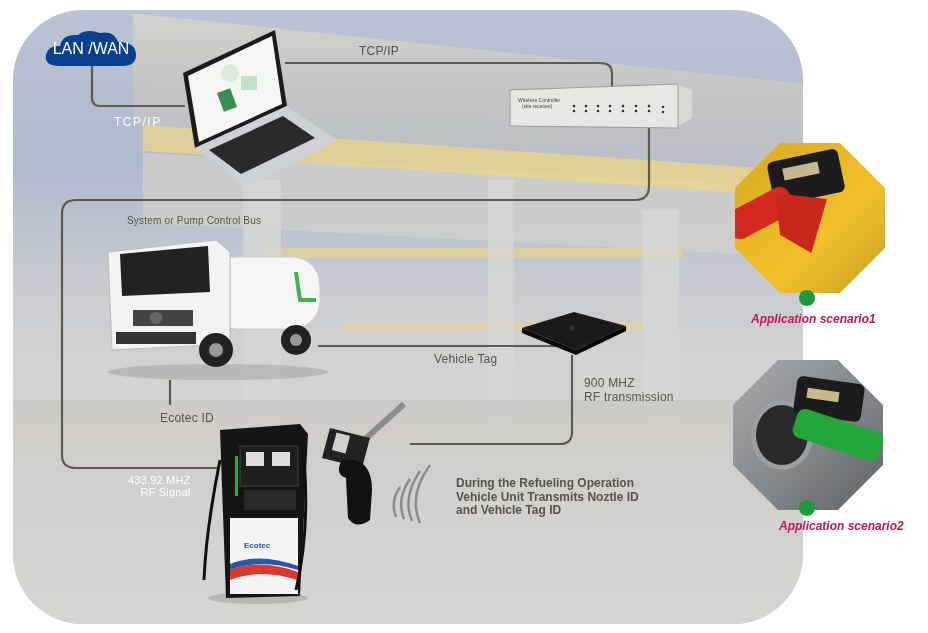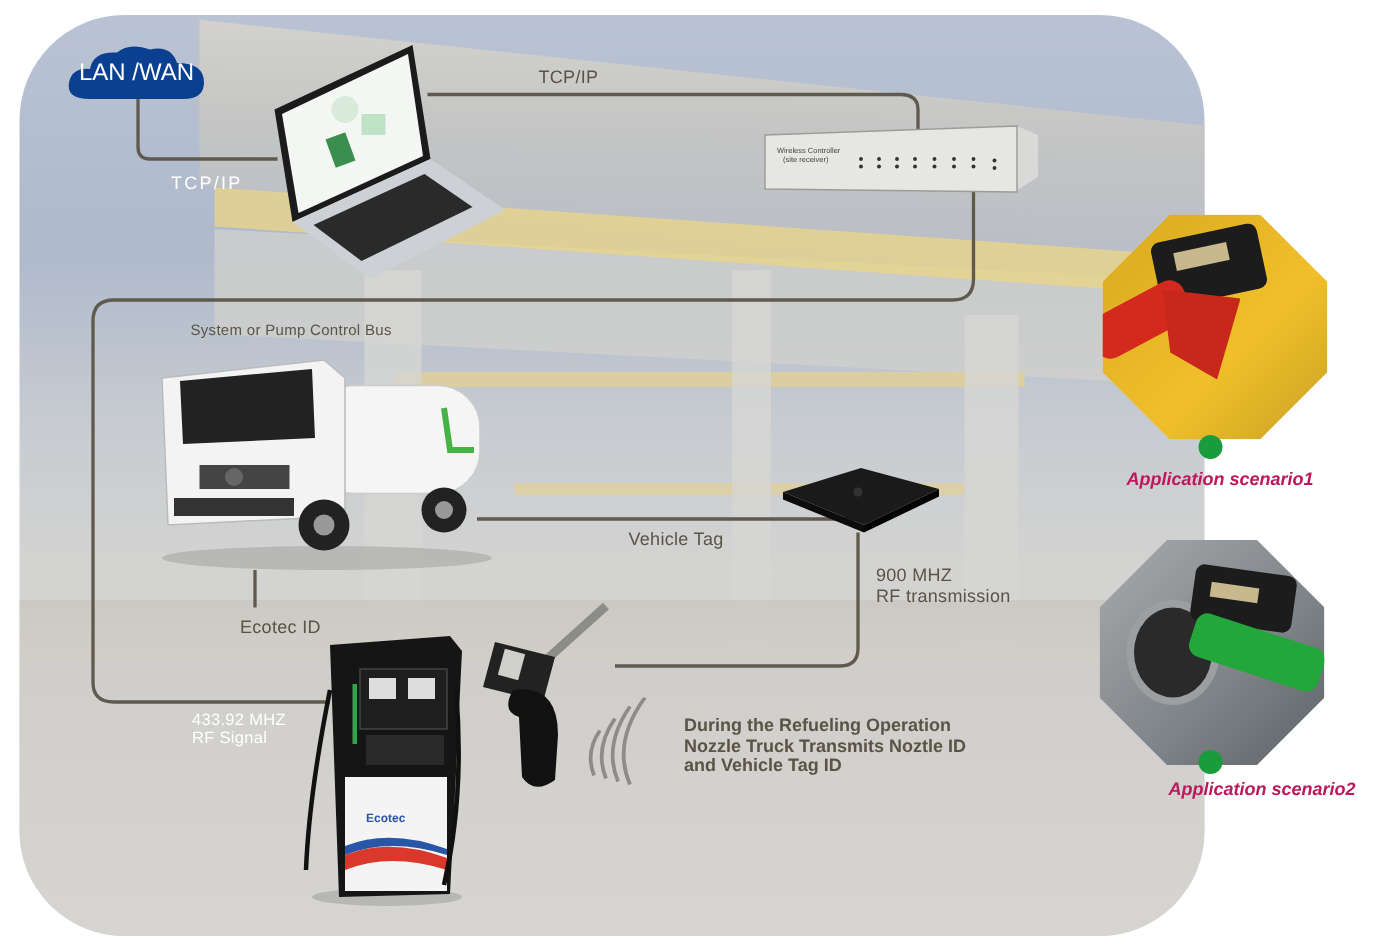--- a/index.html
+++ b/index.html
@@ -117,27 +117,27 @@
 <svg class="tag" viewBox="0 0 108 46">
   <polygon points="2,18 54,2 106,16 56,40" fill="#1a1a1a"></polygon>
   <polygon points="2,18 56,40 56,45 2,23" fill="#0c0c0c"></polygon>
   <polygon points="56,40 106,16 106,21 56,45" fill="#050505"></polygon>
   <circle cx="52" cy="18" r="3" fill="#333"></circle>
 </svg>
 
 <div class="lbl white" style="left:114px;top:115px;letter-spacing:1.5px;">TCP/IP</div>
 <div class="lbl" style="left:359px;top:44px;">TCP/IP</div>
 <div class="lbl" style="left:127px;top:215px;font-size:10px;">System or Pump Control Bus</div>
-<div class="lbl" style="left:419px;top:352px;">Vehicle Tag</div>
+<div class="lbl" style="left:434px;top:352px;">Vehicle Tag</div>
 <div class="lbl" style="left:584px;top:376px;line-height:14px;">
   <div>900 MHZ</div>
   <div>RF transmission</div>
 </div>
 <div class="lbl" style="left:160px;top:411px;">Ecotec ID</div>
-<div class="lbl white" style="left:128px;top:474px;font-size:11px;line-height:12px;">
+<div class="lbl white" style="left:128px;top:474px;font-size:11px;line-height:12px;text-align:right;">
   <div>433.92 MHZ</div>
   <div>RF Signal</div>
 </div>
 
 <svg class="pump" viewBox="0 0 112 185">
   <ellipse cx="58" cy="178" rx="50" ry="6" fill="#999" opacity=".5"></ellipse>
   <polygon points="20,10 100,4 108,14 100,176 26,178" fill="#151515"></polygon>
   <rect x="40" y="26" width="58" height="40" fill="#1e1e1e" stroke="#444"></rect>
   <rect x="46" y="32" width="18" height="14" fill="#ddd"></rect>
   <rect x="72" y="32" width="18" height="14" fill="#ddd"></rect>
@@ -162,21 +162,21 @@
   <g fill="none" stroke="#8e8c86" stroke-width="2.5">
     <path d="M8 52 Q2 36 12 22"></path>
     <path d="M16 54 Q8 34 22 14"></path>
     <path d="M24 56 Q14 32 32 6"></path>
     <path d="M32 58 Q20 30 42 0"></path>
   </g>
 </svg>
 
 <div class="desc">
   <div>During the Refueling Operation</div>
-  <div>Nozzle Truck Transmits Noztle ID</div>
+  <div>Vehicle Unit Transmits Noztle ID</div>
   <div>and Vehicle Tag ID</div>
 </div>
 
 <div class="scenario" style="left:735px;top:143px;">
   <div class="hex" style="background:linear-gradient(135deg,#d8a821 0%,#f0c02a 60%,#caa023 100%);">
     <div style="position:absolute;left:35px;top:12px;width:72px;height:44px;background:#1c1c1c;border-radius:6px;transform:rotate(-12deg);"></div>
     <div style="position:absolute;left:48px;top:22px;width:36px;height:12px;background:#c8b88e;transform:rotate(-12deg);"></div>
     <div style="position:absolute;left:-10px;top:55px;width:70px;height:30px;background:#d42a1e;border-radius:10px;transform:rotate(-28deg);"></div>
     <div style="position:absolute;left:40px;top:50px;width:52px;height:60px;background:#c8281c;clip-path:polygon(0 0,100% 10%,70% 100%,10% 70%);"></div>
   </div>

